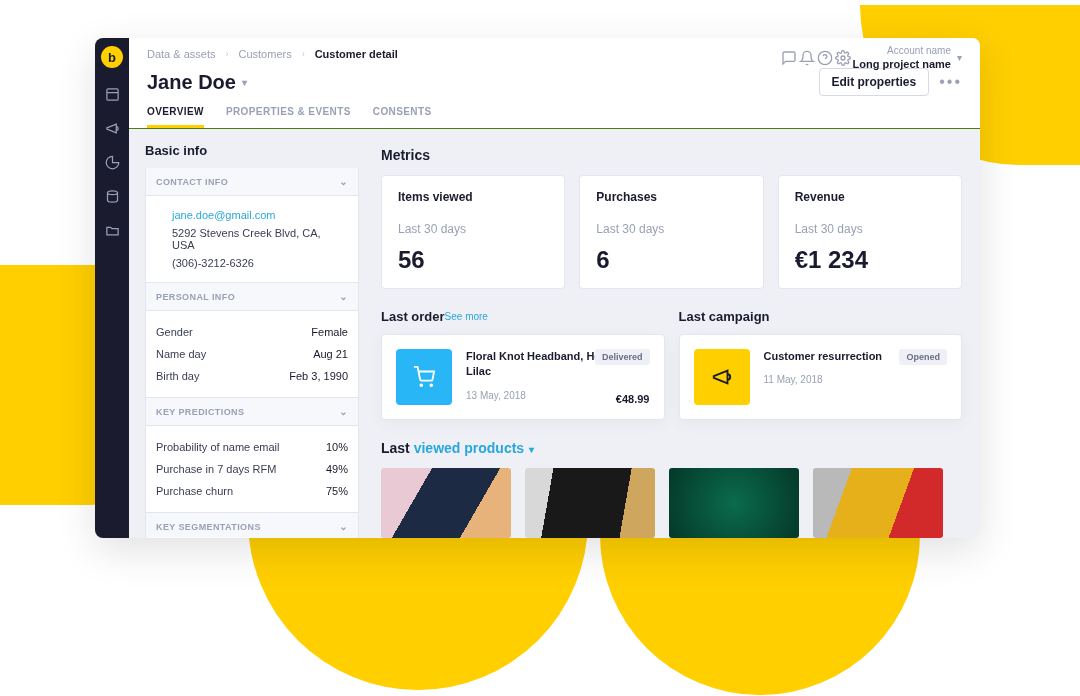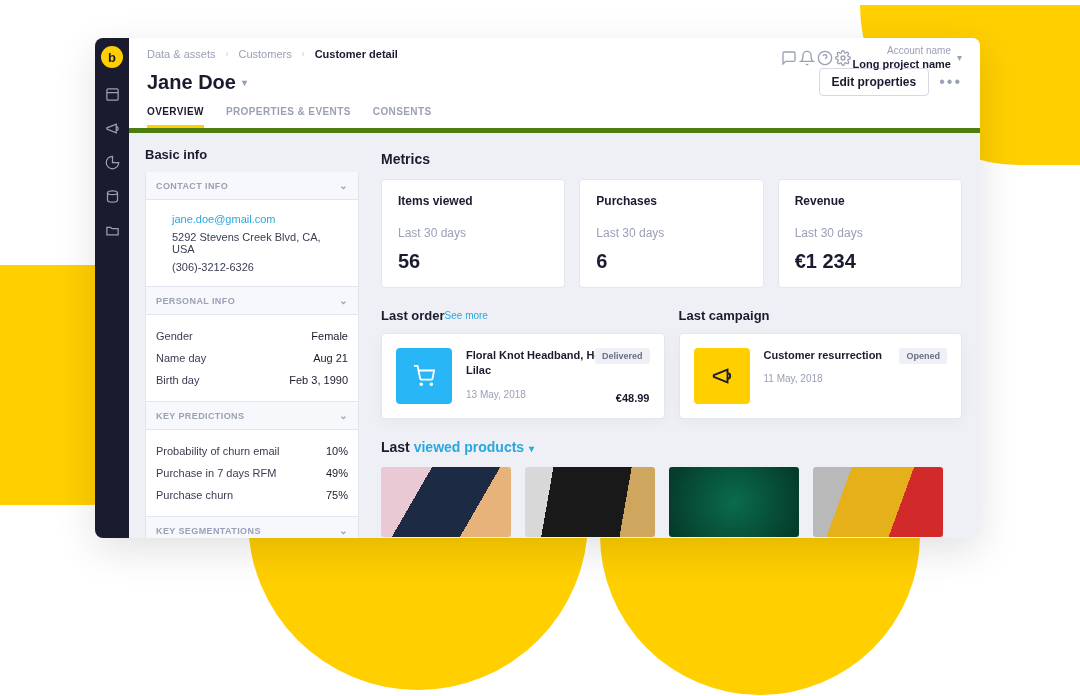--- a/index.html
+++ b/index.html
@@ -22,21 +22,21 @@
   }
   .sidenav .logo {
     width: 22px; height: 22px; border-radius: 50%; background: #ffcf00; display:flex; align-items:center; justify-content:center;
     font-weight:700; font-size:13px; color:#1a1b2e;
   }
   .sidenav .nav-icon { width:16px; height:16px; color:#9aa0b5; display:flex; align-items:center; justify-content:center; cursor:pointer; }
   .sidenav svg { width:15px; height:15px; }
 
   .main { flex:1; display:flex; flex-direction:column; min-width:0; }
 
-  .topbar { background:#fff; padding: 10px 18px 0 18px; border-bottom:5px solid #4d7c0f; }
+  .topbar { background:#fff; padding: 10px 18px 0 18px; border-bottom:1px solid #4d7c0f; }
   .breadcrumbs { display:flex; align-items:center; gap:10px; font-size:11px; color:#9aa0b5; }
   .breadcrumbs .bc-item { cursor:pointer; }
   .breadcrumbs .bc-current { color:#1a1b2e; font-weight:600; }
   .breadcrumbs .bc-sep { font-size:9px; color:#c0c4d4; }
 
   .top-right { position:absolute; right:18px; top:6px; display:flex; align-items:center; gap:2px; }
   .top-right .tr-icon { color:#9aa0b5; cursor:pointer; width:16px; height:16px; display:flex;align-items:center;justify-content:center;}
   .top-right .account { text-align:right; font-size:10px; color:#9aa0b5; line-height:1.3; cursor:pointer; display:flex;align-items:center;gap:6px;}
   .top-right .account .project { color:#1a1b2e; font-weight:600; font-size:11px; }
 
@@ -65,21 +65,21 @@
   .kv .k { color:#3a3d52; }
   .kv .v { color:#1a1b2e; }
 
   .right-panel { flex:1; padding:18px 18px 0 22px; overflow:hidden; }
   .rp-title { font-size:14px; font-weight:700; color:#1a1b2e; margin-bottom:12px; }
 
   .metrics { display:flex; gap:14px; }
   .metric-card { flex:1; background:#fff; border:1px solid #e4e6ef; border-radius:4px; padding:14px 16px; }
   .metric-card .m-label { font-size:12px; font-weight:700; color:#1a1b2e; }
   .metric-card .m-sub { font-size:12px; color:#9aa0b5; margin-top:18px; }
-  .metric-card .m-val { font-size:20px; font-weight:700; color:#1a1b2e; margin-top:10px; }
+  .metric-card .m-val { font-size:24px; font-weight:700; color:#1a1b2e; margin-top:10px; }
 
   .two-col { display:flex; gap:14px; margin-top:20px; }
   .col { flex:1; min-width:0;}
   .col-head { font-size:13px; font-weight:700; color:#1a1b2e; margin-bottom:10px; display:flex;align-items:center;}
   .col-head .see-more { font-size:10px; color:#2aa7de; font-weight:500; cursor:pointer; }
 
   .card { background:#fff; border:1px solid #e4e6ef; border-radius:4px; padding:14px; display:flex; gap:14px; align-items:flex-start; position:relative; box-shadow:0 4px 16px rgba(0,0,0,0.04); }
   .card-icon { width:56px; height:56px; border-radius:4px; display:flex; align-items:center; justify-content:center; }
   .card-icon.blue { background:#29b6f6; color:#fff; }
   .card-icon.yellow { background:#ffcf00; color:#1a1b2e; }
@@ -240,21 +240,21 @@
           </div>
         </div>
 
         <div class="section">
           <div class="section-head">
             <span>KEY PREDICTIONS</span>
             <span class="chev">⌄</span>
           </div>
           <div class="section-body">
             <div class="kv">
-                <span class="k">Probability of churn email</span>
+                <span class="k">Probability of name email</span>
                 <span class="v">10%</span>
               </div>
             <div class="kv">
                 <span class="k">Purchase in 7 days RFM</span>
                 <span class="v">49%</span>
               </div>
             <div class="kv">
                 <span class="k">Purchase churn</span>
                 <span class="v">75%</span>
               </div>

